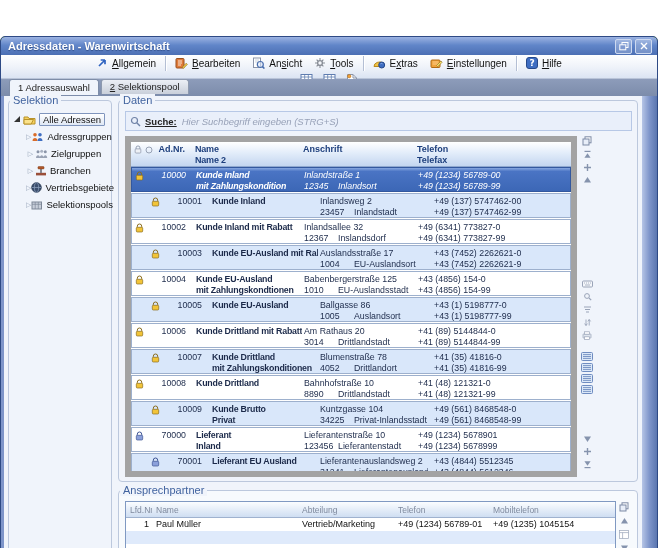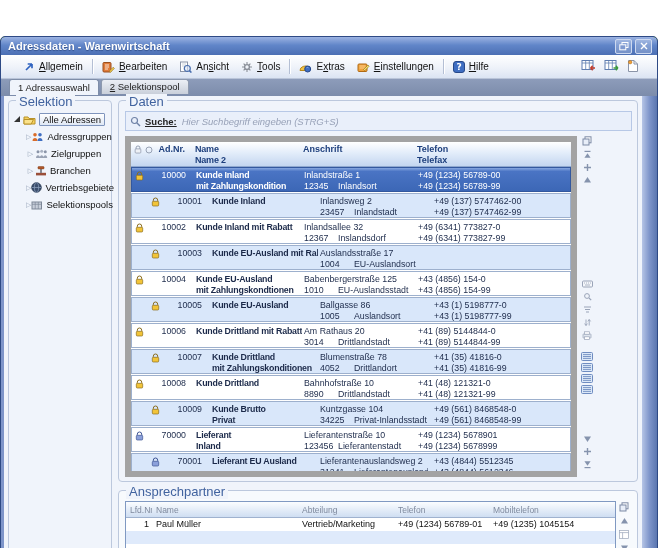--- a/index.html
+++ b/index.html
@@ -8,42 +8,42 @@
   .icon{display:inline-flex;align-items:center;justify-content:center;line-height:0;}
 
   .window{width:658px;height:548px;box-sizing:border-box;border:1px solid #2e4a85;border-radius:5px 5px 2px 2px;overflow:hidden;display:flex;flex-direction:column;background:#4d7c0f;margin-top:36px;}
 
   
   .titlebar{height:18px;background:linear-gradient(180deg,#9cb3e2 0%,#6186c9 45%,#4c6fb4 100%);display:flex;align-items:center;padding:0 5px 0 7px;border-radius:4px 4px 0 0;}
   .title{color:#fff;font-size:11px;font-weight:bold;text-shadow:0 1px 1px #33508c;flex:1;white-space:nowrap;overflow:hidden;}
   .tb-btn{width:15px;height:13px;margin-left:3px;background:rgba(255,255,255,.22);border:1px solid #cdd9f0;border-radius:2px;display:inline-flex;align-items:center;justify-content:center;cursor:default;}
 
   
-  .menubar{height:23px;background:linear-gradient(180deg,#ffffff 0%,#eef2f9 55%,#dbe4f3 100%);border-bottom:1px solid #b9c4d8;display:flex;align-items:center;padding:0 16px;}
+  .menubar{height:23px;background:linear-gradient(180deg,#ffffff 0%,#eef2f9 55%,#dbe4f3 100%);border-bottom:1px solid #b9c4d8;display:flex;align-items:center;padding:0 16px;flex-direction:column;}
   .menu-items{display:flex;align-items:center;flex:1;}
   .menu-item{display:inline-flex;align-items:center;gap:4px;padding:2px 6px;font-size:10px;color:#111;white-space:nowrap;}
   .msep{width:1px;height:15px;background:#b4bfd4;margin:0 3px;box-shadow:1px 0 0 #fff;}
   .menu-right{display:flex;align-items:center;gap:4px;}
   .mr-btn{padding:1px 2px;}
 
   
   .tabstrip{height:17px;background:linear-gradient(180deg,#8d9cba 0%,#7c8cab 100%);display:flex;align-items:flex-start;padding-left:8px;gap:2px;}
   .tab{font-size:9.5px;padding:1px 8px 2px 8px;border:1px solid #8d99ae;border-bottom:none;border-radius:3px 3px 0 0;background:linear-gradient(180deg,#eceff5,#c9cfda);color:#222;white-space:nowrap;}
   .tab.active{background:#f0f4fb;border-color:#7e8da8;padding-top:2px;}
 
   
   .bodyrow{flex:1;display:flex;min-height:0;}
   .frame-left{width:3px;background:#7e95ca;}
   .frame-right{width:15px;background:linear-gradient(90deg,#b6c5e6 0%,#7e95ca 50%,#5a76b0 100%);}
   .frame-bottom{height:7px;background:linear-gradient(180deg,#8aa0d0,#54709c);}
   .content{flex:1;background:#f0f4fb;padding:4px;display:flex;min-width:0;}
 
   
   .groupbox{border:1px solid #bcc8dd;border-radius:4px;position:relative;background:#f0f4fb;box-sizing:border-box;}
-  .gb-label{position:absolute;top:-7px;left:7px;background:#f0f4fb;padding:0 3px;font-size:13px;color:#41639f;white-space:nowrap;}
+  .gb-label{position:absolute;top:-7px;left:1px;background:#f0f4fb;padding:0 3px;font-size:11px;color:#41639f;white-space:nowrap;}
 
   
   .selektion{width:104px;margin-right:6px;padding:10px 3px 16px 4px;}
   .tree-row{display:flex;align-items:center;height:17px;font-size:9.5px;color:#111;white-space:nowrap;}
   .tree-row.child{padding-left:13px;}
   .exp-open{width:0;height:0;border-bottom:6px solid #333;border-left:6px solid transparent;margin:0 3px 2px 1px;}
   .exp{font-size:7px;color:#93a0b6;width:9px;text-align:center;margin-right:0px;}
   .tree-row .icon{margin-right:3px;}
   .tree-label.boxed{border:1px solid #7f95bd;background:linear-gradient(180deg,#ffffff,#dfe8f5);padding:0 3px;border-radius:1px;}
   .hscroll{position:absolute;left:4px;right:4px;bottom:3px;height:12px;border:1px solid #c2cfe4;background:#eef2f8;display:flex;align-items:center;}
@@ -73,21 +73,21 @@
   .gc{overflow:hidden;white-space:nowrap;box-sizing:border-box;flex:none;}
   .c-lock{width:14px;text-align:center;padding-top:3px;}
   .c-circ{width:12px;padding-top:4px;}
   .c-adnr{width:30px;text-align:right;padding:2px 2px 0 0;}
   .c-name{width:114px;padding:2px 0 0 8px;letter-spacing:-0.2px;}
   .c-addr{width:110px;padding:2px 0 0 2px;}
   .c-tel{flex:1;padding:2px 0 0 6px;}
   .grid-rows{flex:1;overflow:hidden;}
   .grid-row{display:flex;height:25px;margin-bottom:1px;border:1px solid #9db0cd;box-sizing:border-box;background:#fff;font-size:8.8px;color:#1c2a4a;}
   .grid-row.alt{background:#d9e7fa;padding-left:16px;}
-  .grid-row.selected{background:linear-gradient(180deg,#86a7e0 0%,#4a74c4 15%,#3c67b6 100%);border-color:#33589e;color:#fff;}
+  .grid-row.selected{background:linear-gradient(180deg,#86a7e0 0%,#4a74c4 15%,#3c67b6 100%);border-color:#33589e;color:#fff;font-style:italic;}
   .grid-row.short{height:15px;}
   .grid-row .l1,.grid-row .l2{display:block;height:11px;line-height:11px;overflow:hidden;}
   .c-name .l1,.c-name .l2{font-weight:bold;}
   .zip{display:inline-block;width:34px;}
 
   
   .side-strip{width:18px;display:flex;flex-direction:column;align-items:center;padding:0 0 2px 2px;box-sizing:border-box;}
   .strip-group{display:flex;flex-direction:column;align-items:center;gap:4px;}
   .strip-group.top{margin-top:0;}
   .strip-group.mid{margin-top:96px;}
@@ -445,20 +445,24 @@
                     <span class="gc c-circ"></span>
                     <span class="gc c-adnr">10003</span>
                     <span class="gc c-name">
                       <span class="l1">Kunde EU-Ausland mit Rabatt</span>
                       <span class="l2"></span>
                     </span>
                     <span class="gc c-addr">
                       <span class="l1">Auslandsstraße 17</span>
                       <span class="l2"><span class="zip">1004</span>EU-Auslandsort</span>
                     </span>
+                    <span class="gc c-tel">
+                      <span class="l1">+43 (7452) 2262621-0</span>
+                      <span class="l2">+43 (7452) 2262621-9</span>
+                    </span>
                   </div>
                   <div class="grid-row">
                     <span class="gc c-lock"><span class="icon">
                         <svg width="9" height="10" viewBox="0 0 9 10">
                           <path d="M2.3 4.5V3.2a2.2 2.2 0 0 1 4.4 0v1.3" fill="none" stroke="#8a6d1f" stroke-width="1"></path>
                           <rect x="1.3" y="4.3" width="6.4" height="4.7" rx="1" fill="#f2c438" stroke="#8a6d1f" stroke-width="0.7"></rect>
                         </svg>
                       </span></span>
                     <span class="gc c-circ"></span>
                     <span class="gc c-adnr">10004</span>

